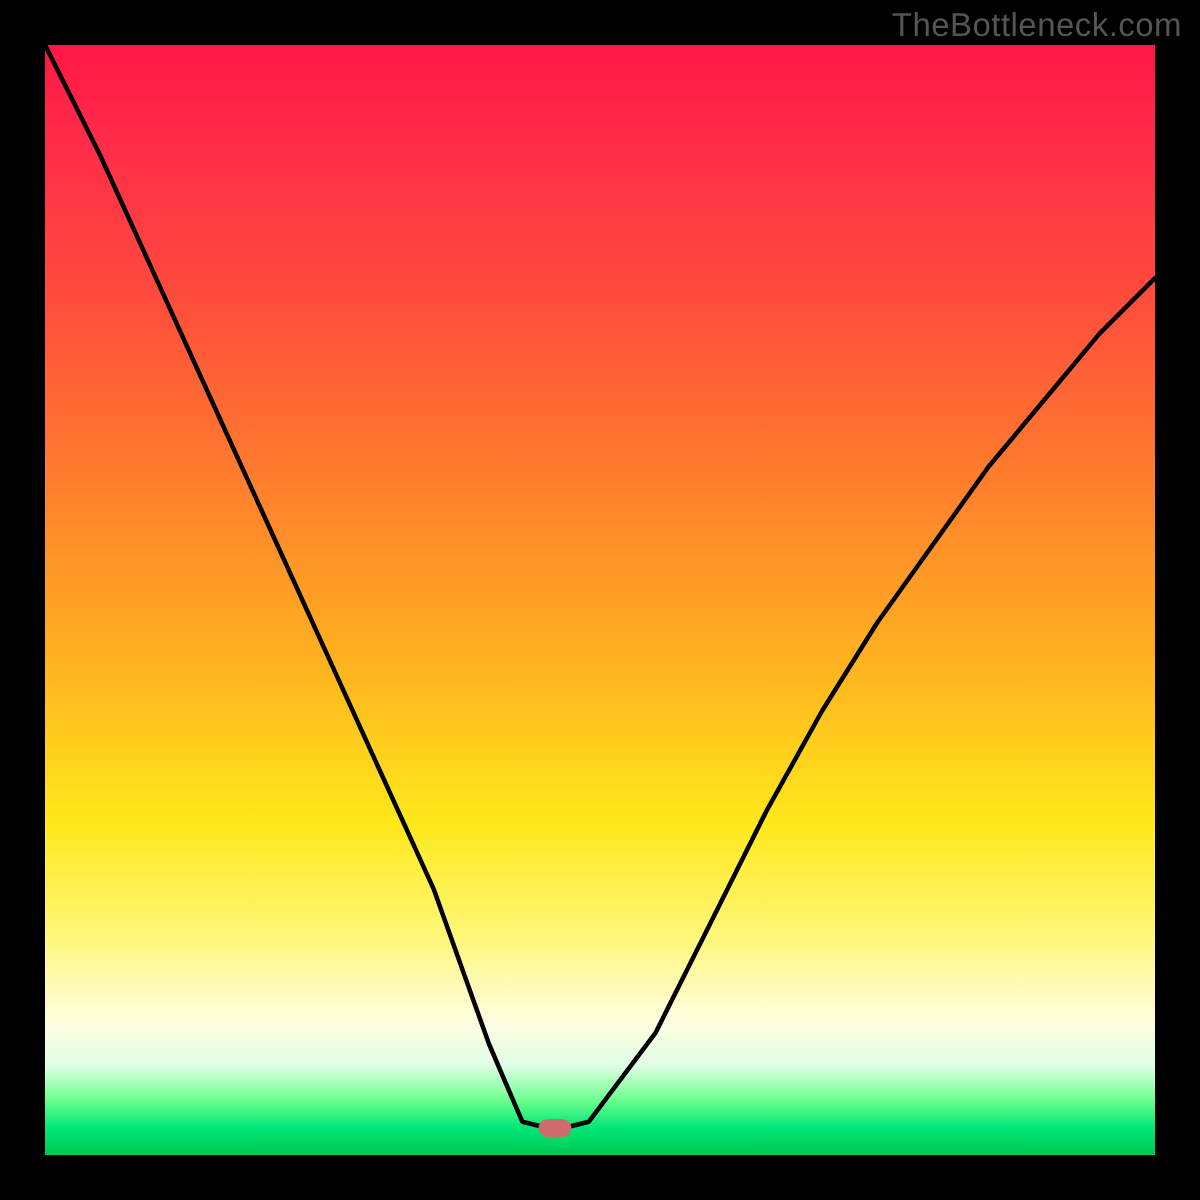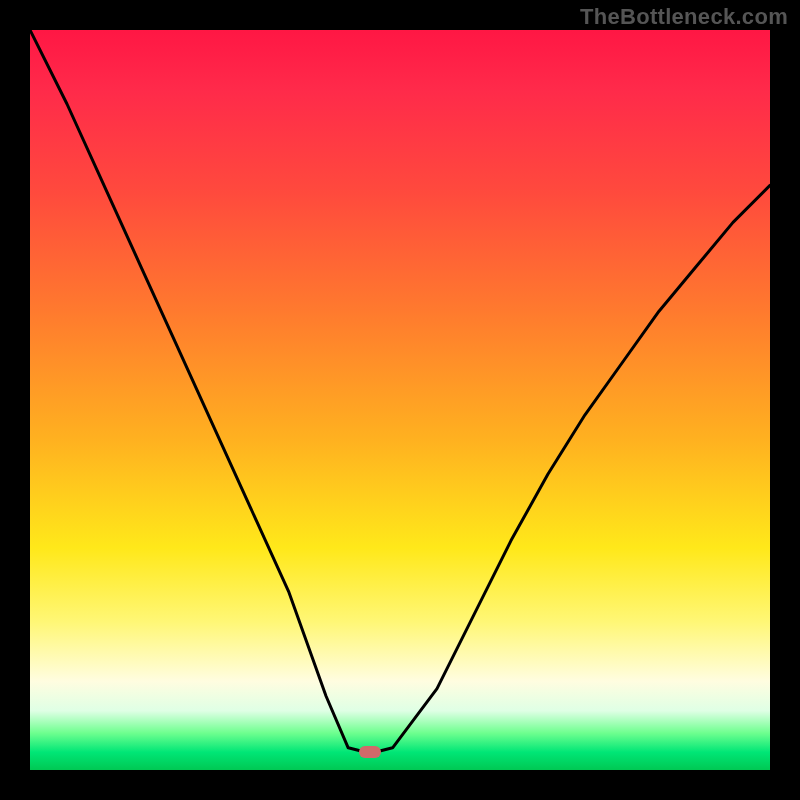--- a/index.html
+++ b/index.html
@@ -16,21 +16,21 @@
     width: 800px;
     height: 800px;
     background: #000;
   }
   .watermark {
     position: absolute;
     top: 4px;
     right: 12px;
     color: #555;
     font-size: 22px;
-    font-weight: 700;
+    font-weight: 400;
     letter-spacing: 0.3px;
     z-index: 5;
   }
   .plot {
     position: absolute;
     left: 30px;
     top: 30px;
     width: 740px;
     height: 740px;
     overflow: hidden;

